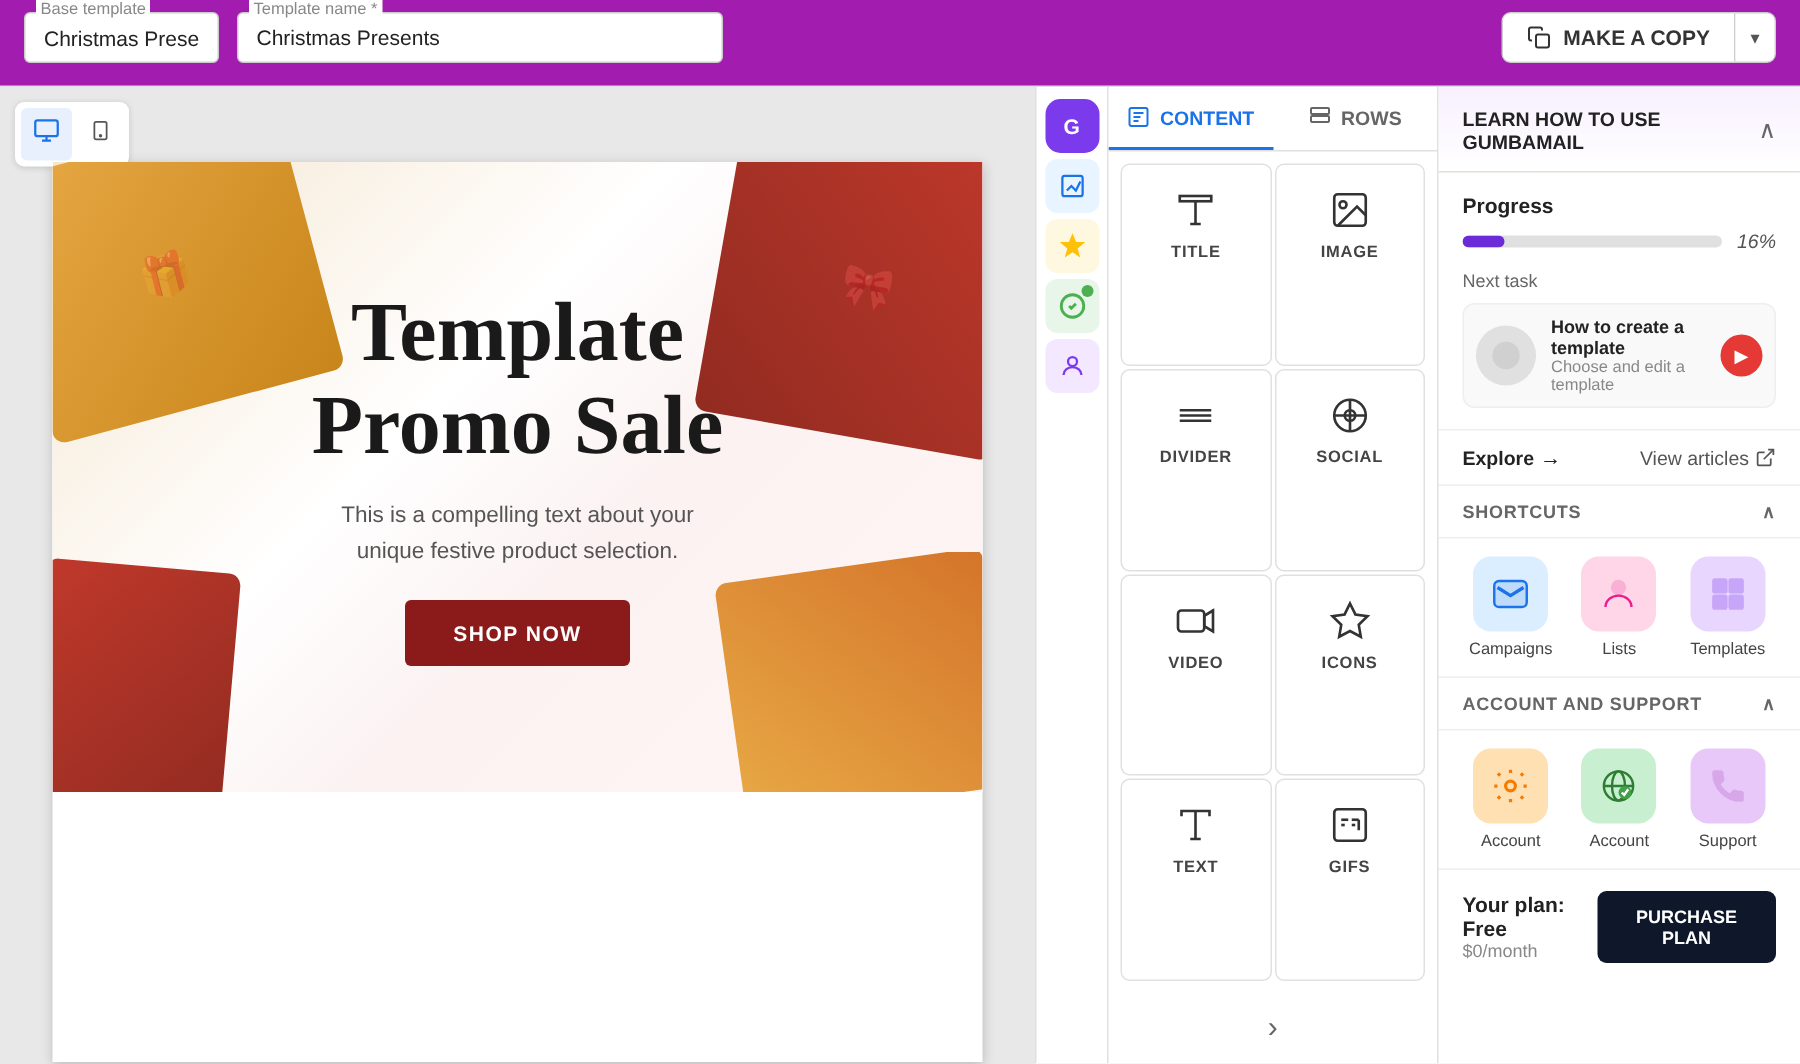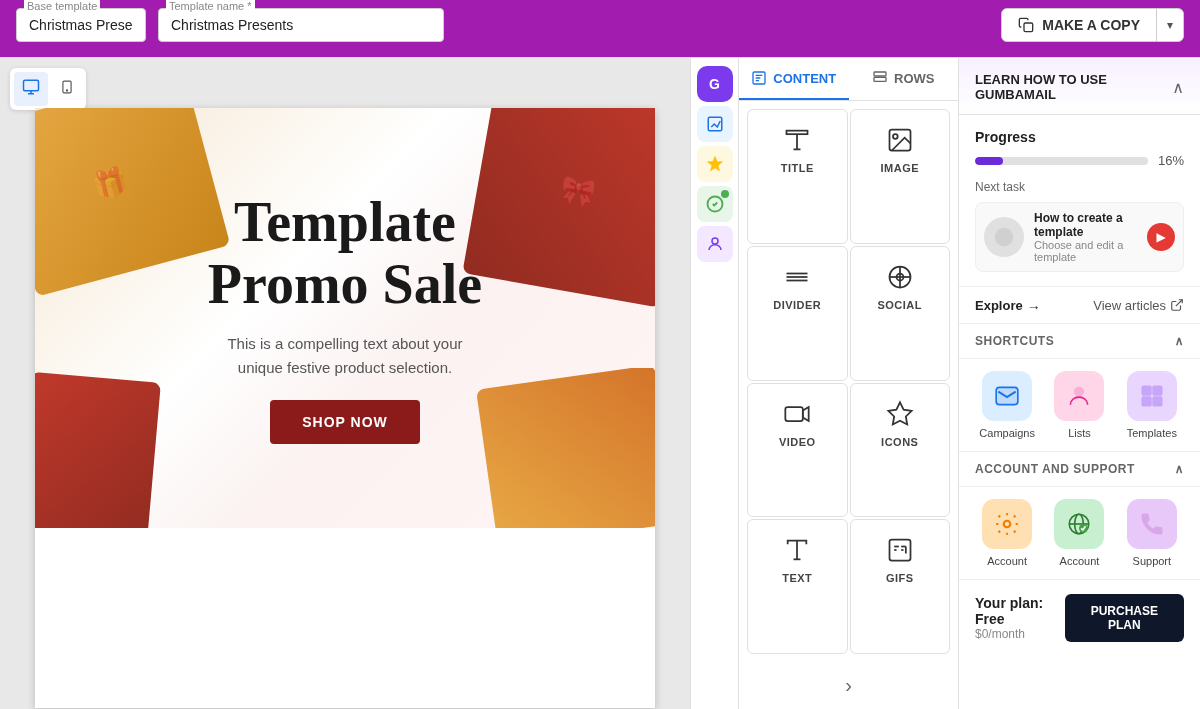--- a/index.html
+++ b/index.html
@@ -10,21 +10,21 @@
       display: flex; align-items: flex-start; background: #a21caf; border-bottom: 1px solid #e0e0e0;
       padding: 8px 16px; gap: 12px; flex-shrink: 0; height: 58px;
     }
     .field-group { display: flex; flex-direction: column; position: relative; }
     .field-group label { font-size: 11px; color: #888; position: absolute; top: -8px; left: 8px; background: #fff; padding: 0 3px; }
     .field-group input {
       border: 1px solid #ccc; border-radius: 4px; padding: 8px 12px; font-size: 14px;
       outline: none; color: #222;
     }
     .field-base { width: 130px; }
-    .field-name { width: 286px; }
+    .field-name { width: 324px; }
     .top-spacer { flex: 1; }
     .make-copy-btn {
       display: flex; align-items: center; background: #fff; border: 1px solid #ccc;
       border-radius: 6px; cursor: pointer; overflow: hidden;
     }
     .make-copy-main {
       display: flex; align-items: center; gap: 8px; padding: 8px 16px;
       font-size: 14px; font-weight: 600; color: #333; border-right: 1px solid #ccc;
       cursor: pointer; background: #fff;
     }
@@ -129,21 +129,21 @@
     .learn-header {
       display: flex; align-items: center; justify-content: space-between;
       padding: 14px 16px 12px; border-bottom: 1px solid #e0e0e0;
       background: linear-gradient(180deg, #f8f0ff 0%, #fff 100%);
     }
     .learn-title { font-size: 13px; font-weight: 700; color: #222; }
     .learn-collapse { cursor: pointer; font-size: 16px; color: #666; border: none; background: transparent; }
 
     .learn-section { padding: 14px 16px; border-bottom: 1px solid #eee; }
     .progress-label { font-size: 14px; font-weight: 600; color: #222; margin-bottom: 8px; }
-    .progress-bar-wrap { display: flex; align-items: center; gap: 10px; }
+    .progress-bar-wrap { display: flex; align-items: center; gap: 10px; font-style: italic; }
     .progress-bar-bg {
       flex: 1; height: 8px; background: #e0e0e0; border-radius: 4px; overflow: hidden;
     }
     .progress-bar-fill { height: 100%; background: #6c2bd9; border-radius: 4px; }
     .progress-pct { font-size: 13px; color: #555; }
 
     .next-task-label { font-size: 12px; color: #666; margin-bottom: 8px; margin-top: 12px; }
     .next-task-card {
       display: flex; align-items: center; gap: 10px; padding: 8px;
       background: #f9f9f9; border-radius: 8px; border: 1px solid #eee;

